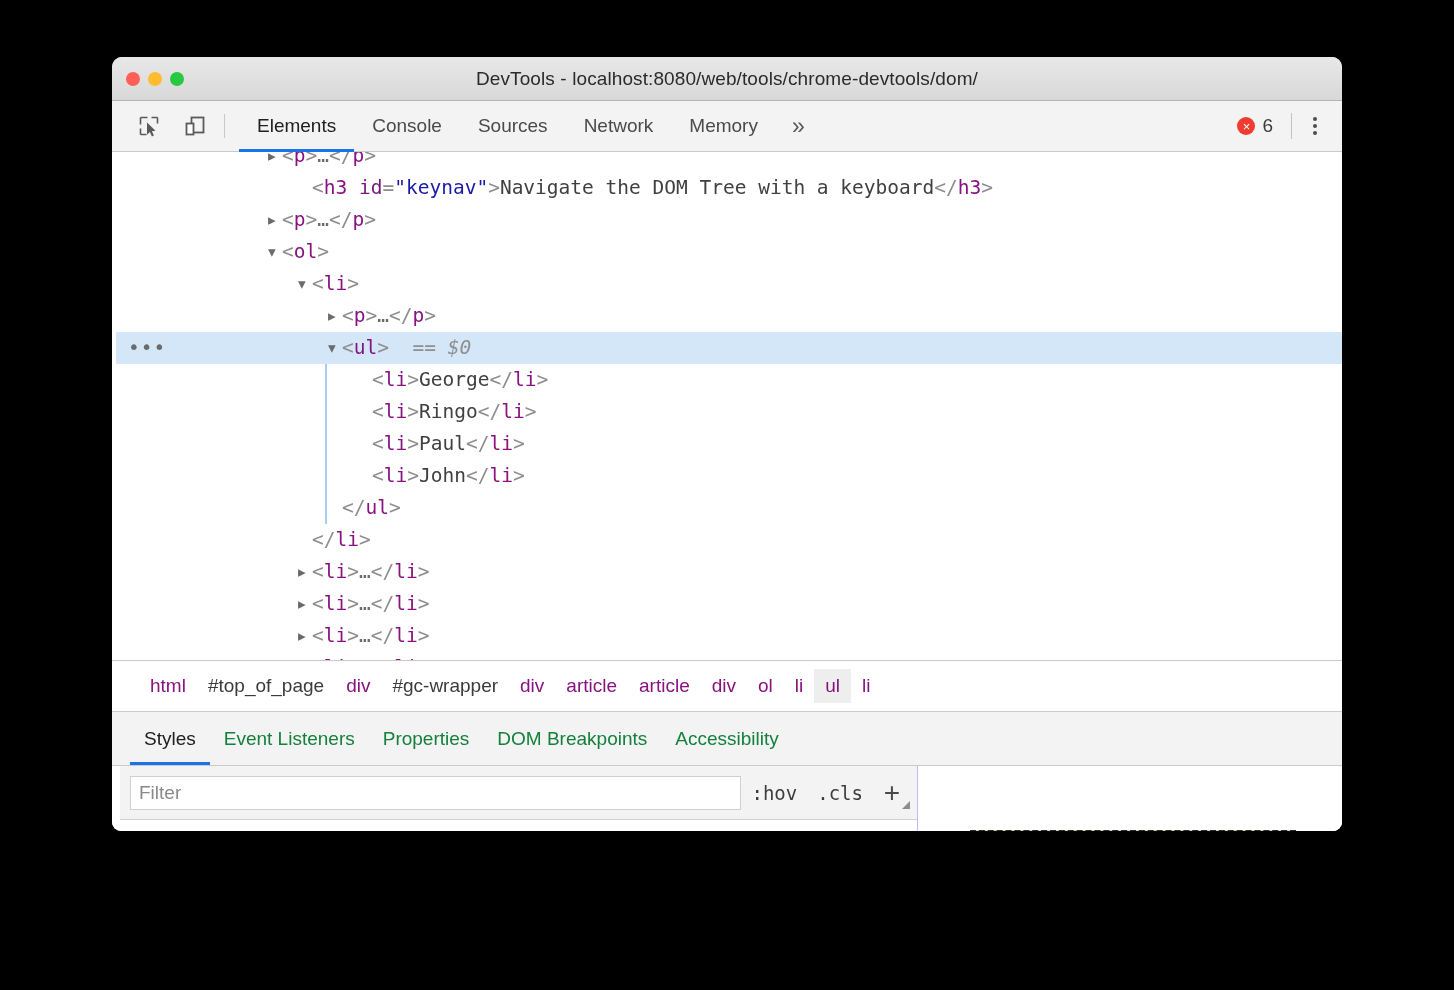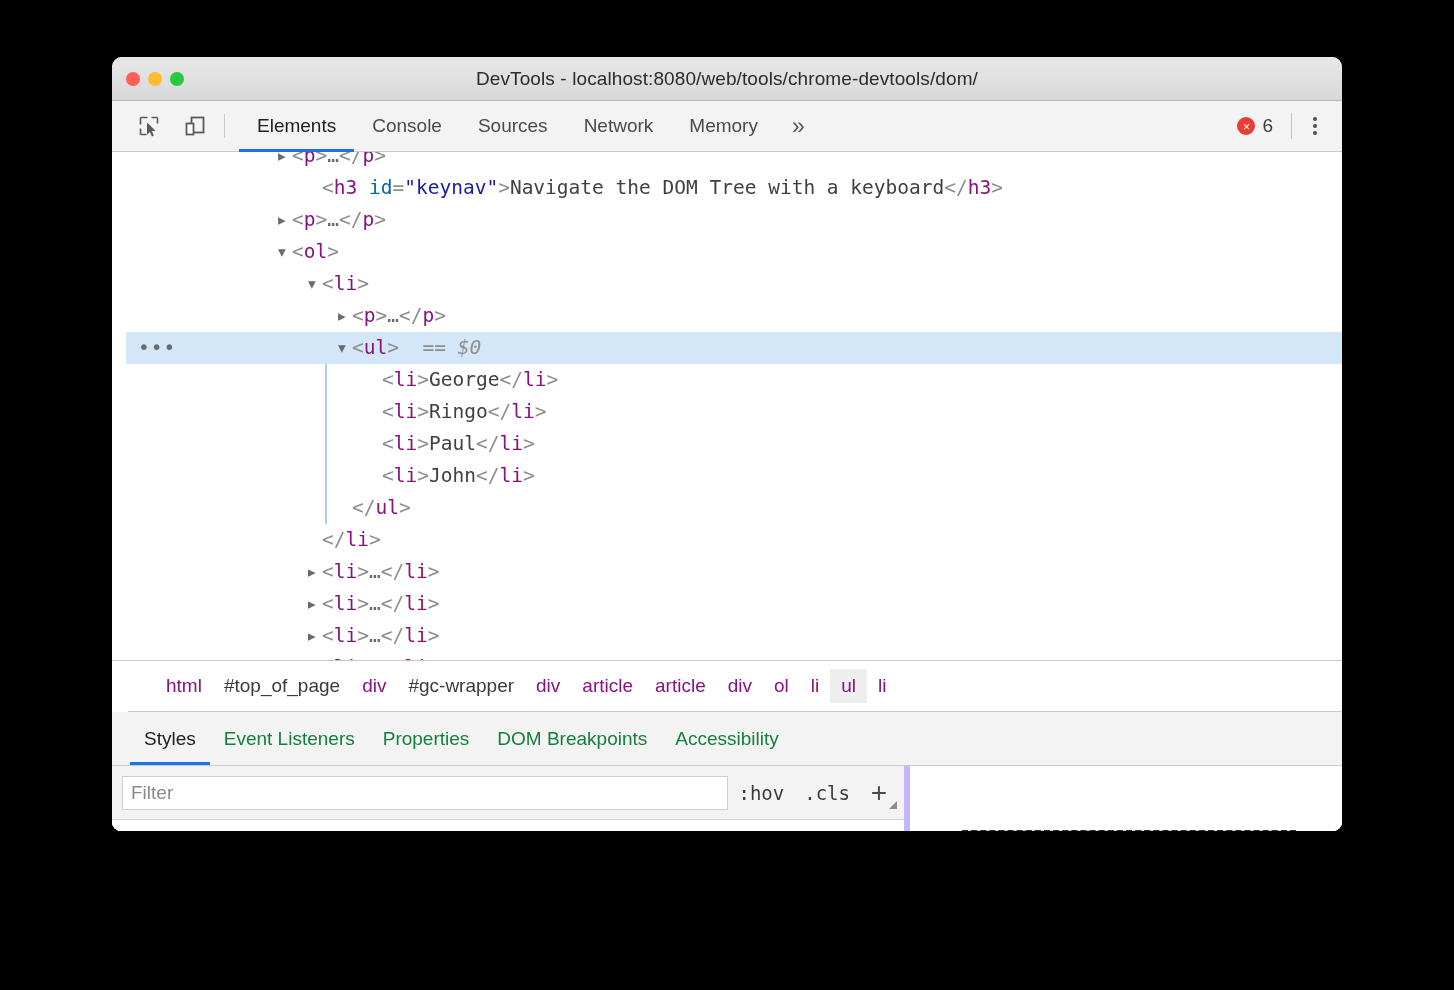--- a/index.html
+++ b/index.html
@@ -109,61 +109,60 @@
   
   #tree-pane {
     flex: 0 0 509px;
     position: relative;
     overflow: hidden;
     background: #fff;
     border-bottom: 1px solid #cacaca;
   }
   #tree {
     position: absolute;
-    left: 14px; right: 0; top: -12px;
+    left: 4px; right: 0; top: -12px;
     font-family: "DejaVu Sans Mono", monospace;
     font-size: 19.5px;
     line-height: 32px;
     color: #303030;
     white-space: pre;
   }
   .row { position: relative; height: 32px; padding-left: 14px; }
   .row.selected { background: #d4e7f8; }
   .row .dots {
     position: absolute; left: 12px; top: 0;
     color: #6b6b6b; letter-spacing: 1px;
   }
   .tw { color: #6b6b6b; display: inline-block; width: 16px; }
   .tw.open::before { content: "\25BE"; }
   .tw.closed::before { content: "\25B8"; }
   .tw.none::before { content: ""; }
   .br { color: #8d8d8d; }
   .tag { color: #881280; }
-  .attr { color: #0369a1; }
+  .attr { color: #701a75; }
   .val { color: #1a1aa6; }
   .txt { color: #404040; }
   .ell { color: #6b6b6b; }
   .dollar { color: #8f8f8f; font-style: italic; }
   .eq { color: #8f8f8f; }
   #guide {
     position: absolute;
     width: 2px;
     background: #a8cff0;
   }
 
   
   #breadcrumb {
     flex: 0 0 51px;
     background: #fff;
     border-bottom: 1px solid #cacaca;
     display: flex;
     align-items: center;
     padding-left: 27px;
     overflow: hidden;
-    margin-left: 16px;
   }
   .crumb {
     font-size: 19px;
     padding: 6px 11px;
     white-space: nowrap;
     color: #881280;
   }
   .crumb.id { color: #3b3b3b; }
   .crumb.selected { background: #eeeeee; }
 
@@ -186,24 +185,25 @@
   .stab.active::after {
     content: "";
     position: absolute; left: 0; right: 0; bottom: 0;
     height: 3px; background: #1a73e8;
   }
 
   
   #styles-body { flex: 1 1 auto; display: flex; min-height: 0; background: #fff; }
   #styles-left {
     flex: 0 0 798px;
-    border-right: 6px solid #c4b5fd;
+    border-right: 1px solid #c4b5fd;
     display: flex;
     flex-direction: column;
     background: #fff;
+    margin-left: 8px;
   }
   #filter-bar {
     height: 54px;
     flex: 0 0 54px;
     background: #f3f3f3;
     border-bottom: 1px solid #d2d2d2;
     display: flex;
     align-items: center;
     padding: 0 6px 0 10px;
     gap: 0;

